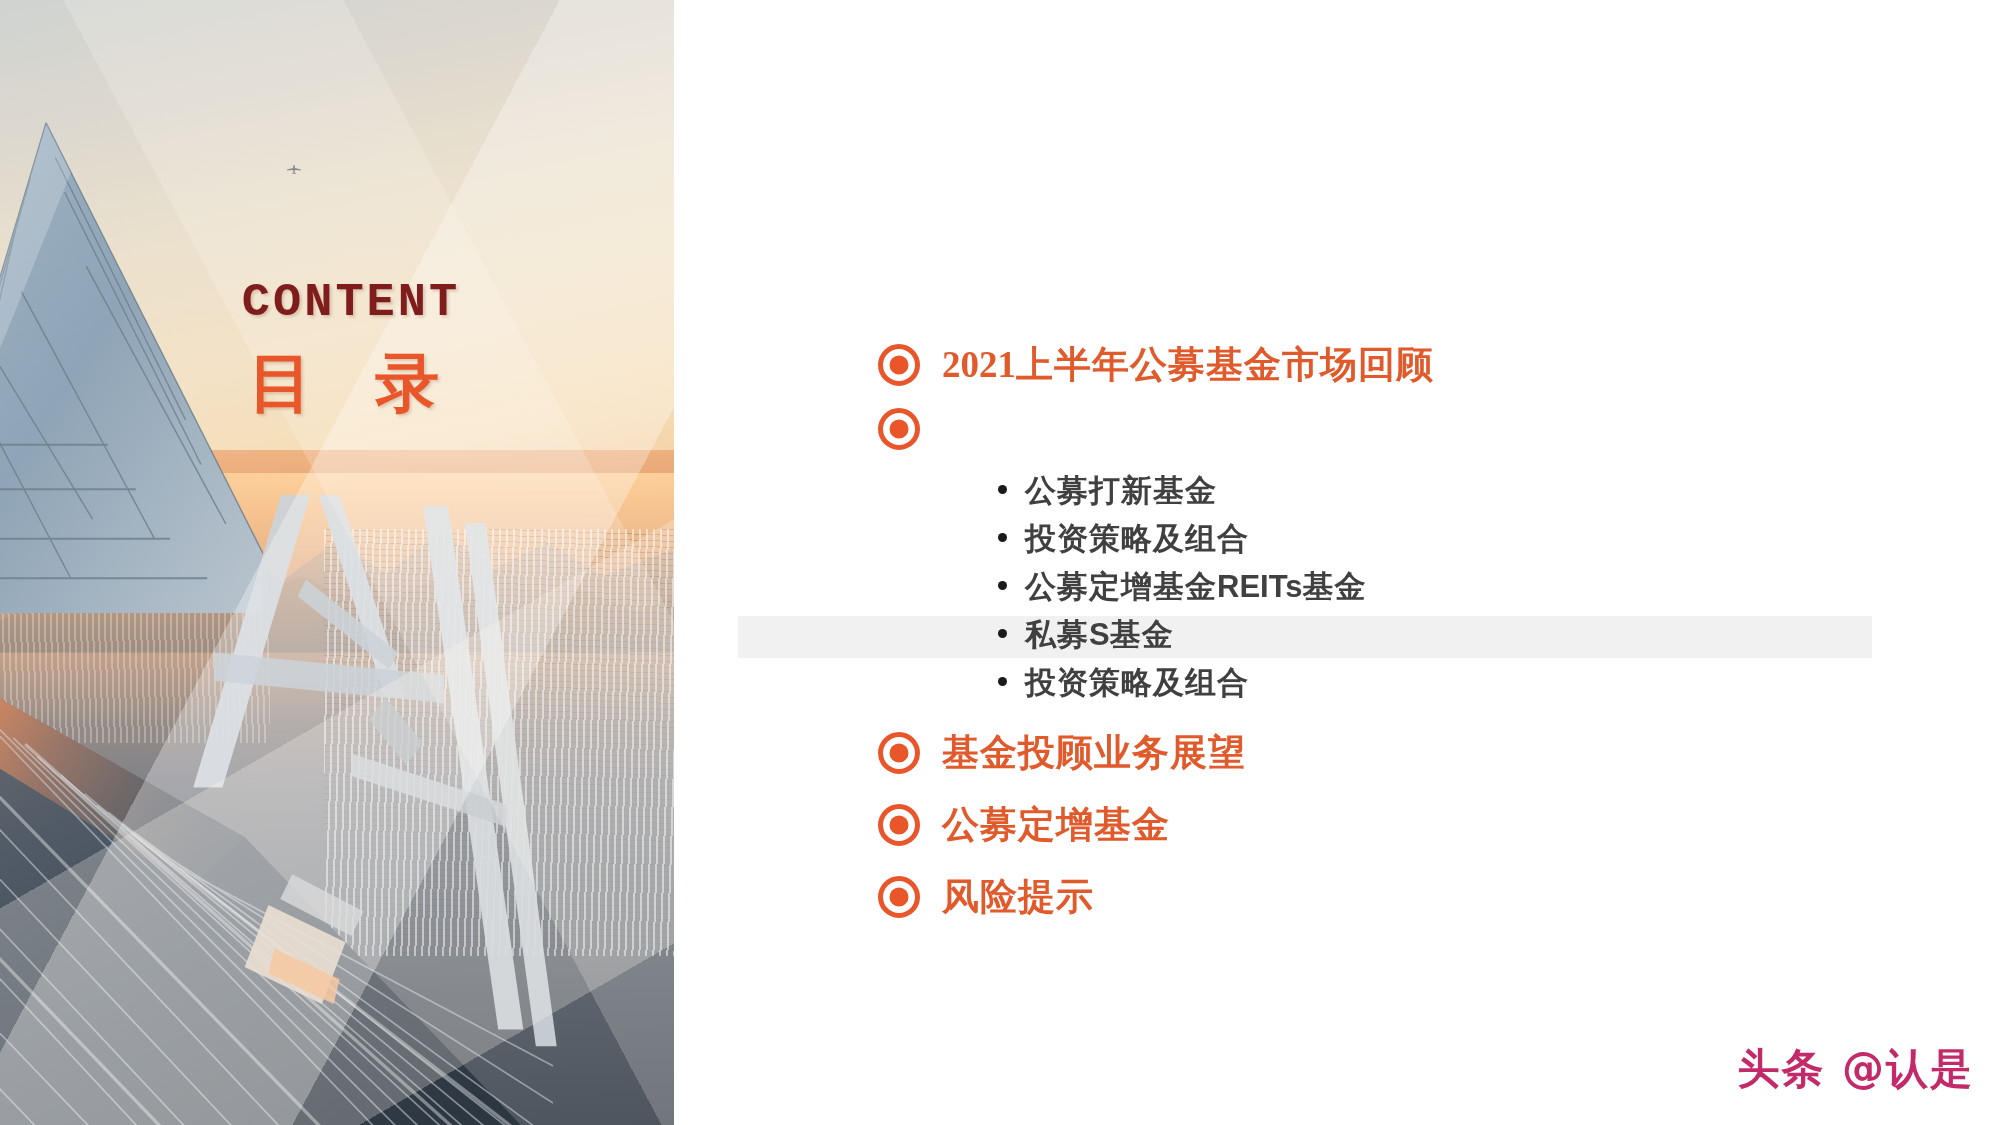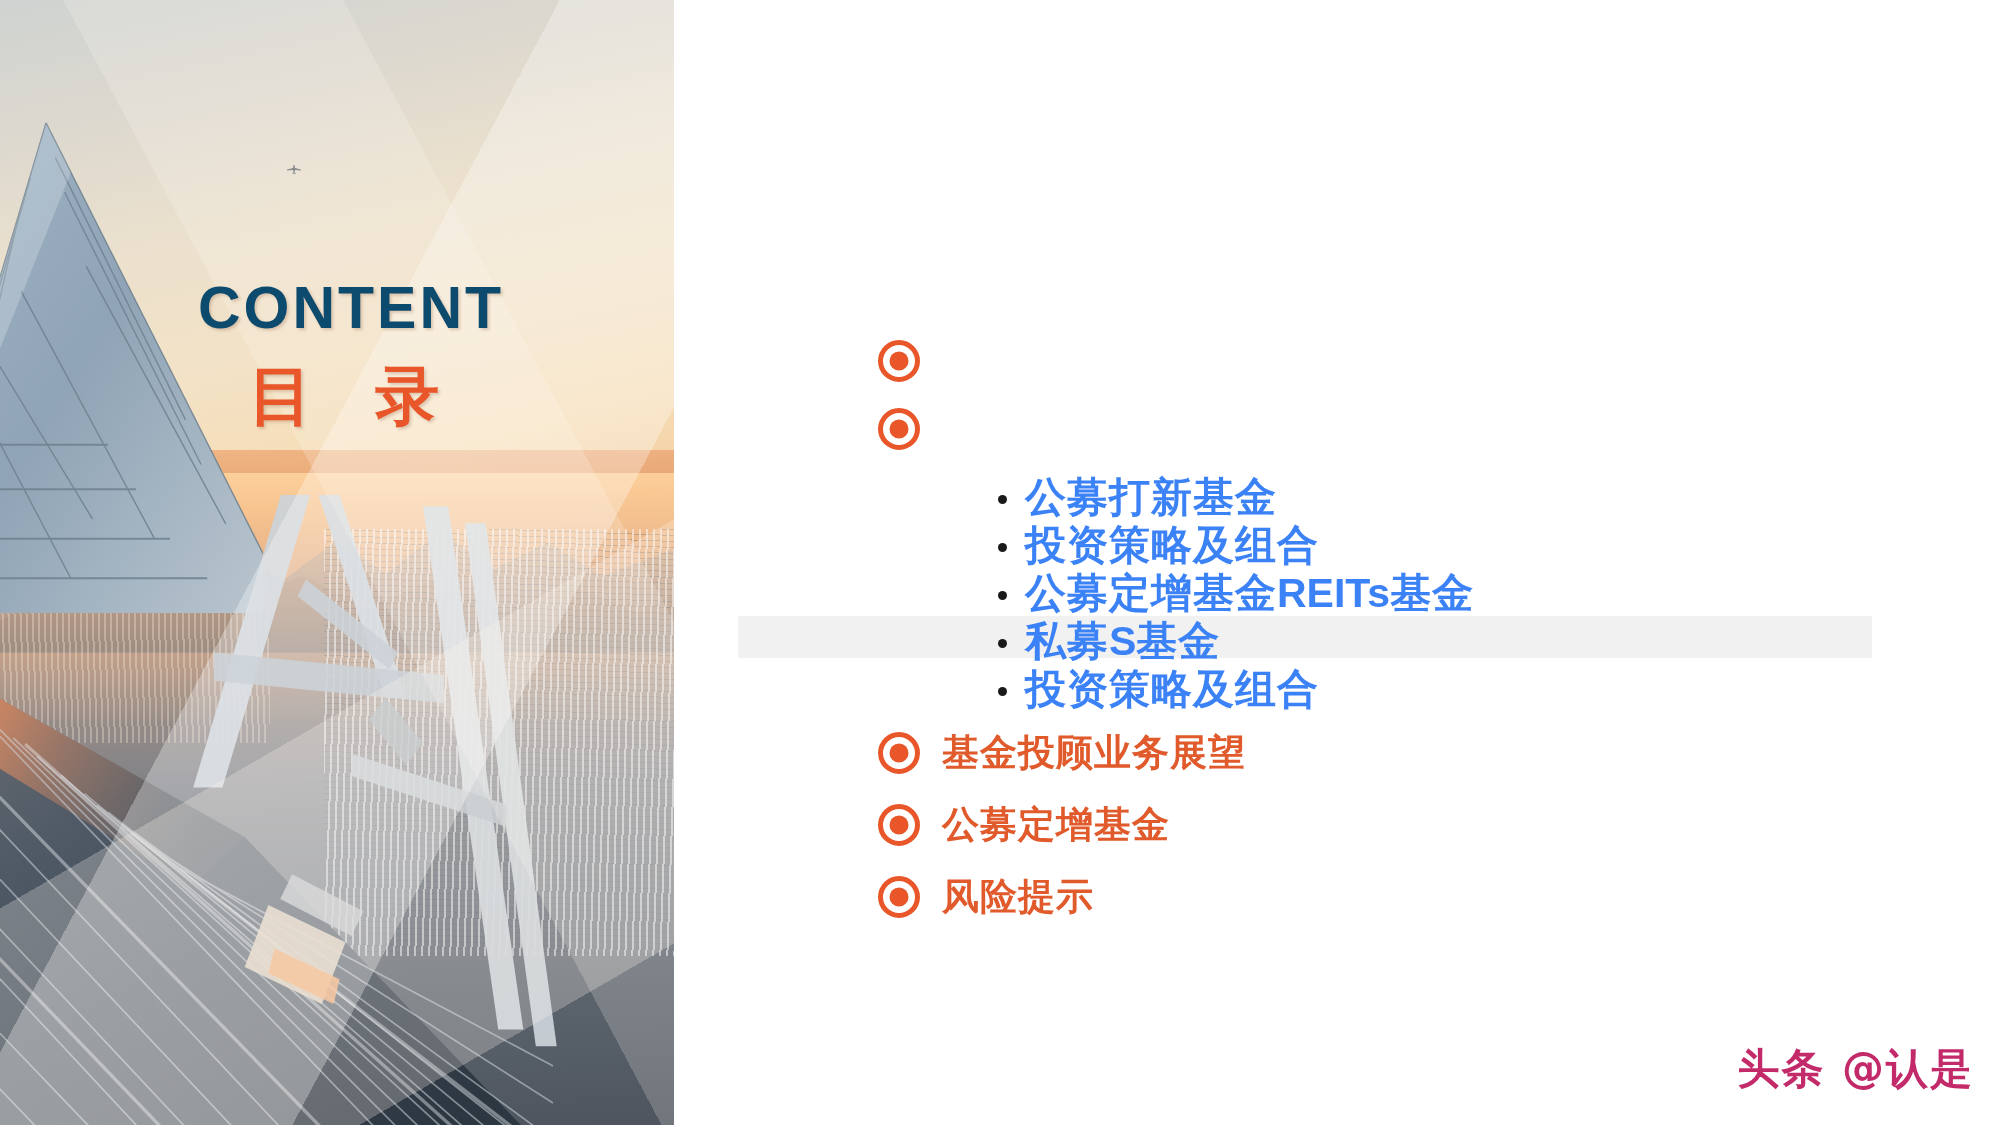--- a/index.html
+++ b/index.html
@@ -192,25 +192,25 @@
   .cover-title-block {
     position: absolute;
     left: 0;
     top: 278px;
     width: 674px;
     text-align: center;
     z-index: 6;
   }
   .cover-title-en {
     display: block;
-    font-family: Liberation Sans, sans-serif;
-    font-weight: bold;
-    font-size: 59px;
+    font-family: Liberation Mono, monospace;
+    font-weight: bold;
+    font-size: 47px;
     letter-spacing: 3px;
-    color: #0c4a6e;
+    color: #7f1d1d;
     line-height: 1.05;
     text-shadow: 2px 2px 3px rgba(120,60,30,0.22);
     margin-left: 28px;
   }
   .cover-title-cn {
     display: block;
     font-family: "DejaVu Serif", serif;
     font-weight: bold;
     font-size: 64px;
     letter-spacing: 20px;
@@ -313,22 +313,22 @@
     height: 9px;
     border-radius: 50%;
     background: #1a1a1a;
     margin-right: 18px;
     position: relative;
     top: -7px;
   }
   .sub-label {
     font-family: "DejaVu Serif", serif;
     font-weight: bold;
-    font-size: 41px;
-    color: #3b82f6;
+    font-size: 31px;
+    color: #404040;
     letter-spacing: 1px;
   }
   .sub-label .latin {
     font-family: "Liberation Sans", sans-serif;
     font-weight: bold;
     letter-spacing: 0;
   }
 
   
   .watermark {
@@ -472,20 +472,21 @@
   </div>
 
   <div class="content-area">
 
     <div class="highlight-band"></div>
 
     <div class="toc">
 
       <div class="toc-item" style="top:340px">
         <span class="toc-bullet"></span>
+        <span class="toc-label"><span class="num">2021</span><span>上半年公募基金市场回顾</span></span>
       </div>
 
       <div class="toc-item" style="top:408px">
         <span class="toc-bullet"></span>
       </div>
 
       <div class="toc-item" style="top:728px">
         <span class="toc-bullet"></span>
         <span class="toc-label">基金投顾业务展望</span>
       </div>

